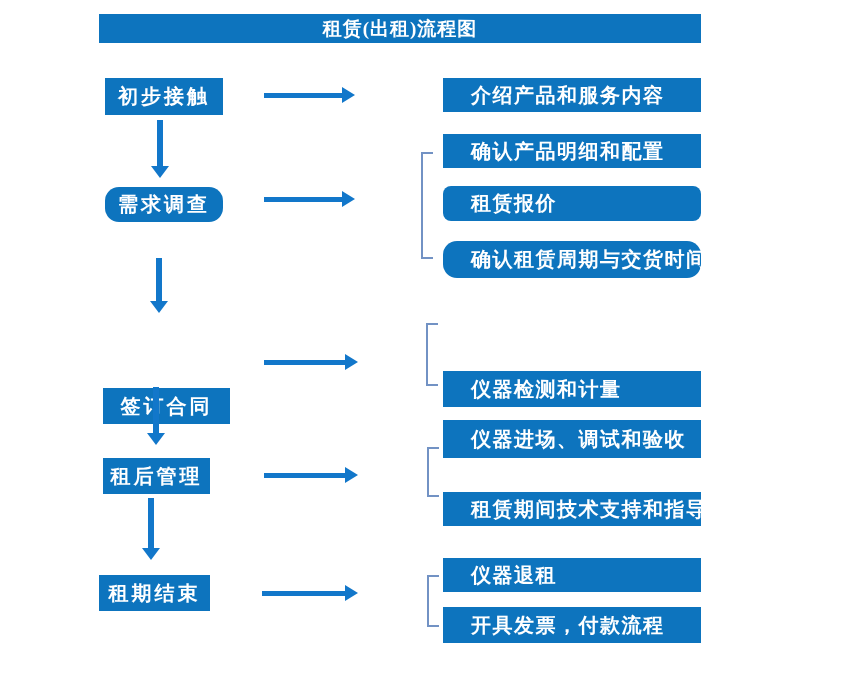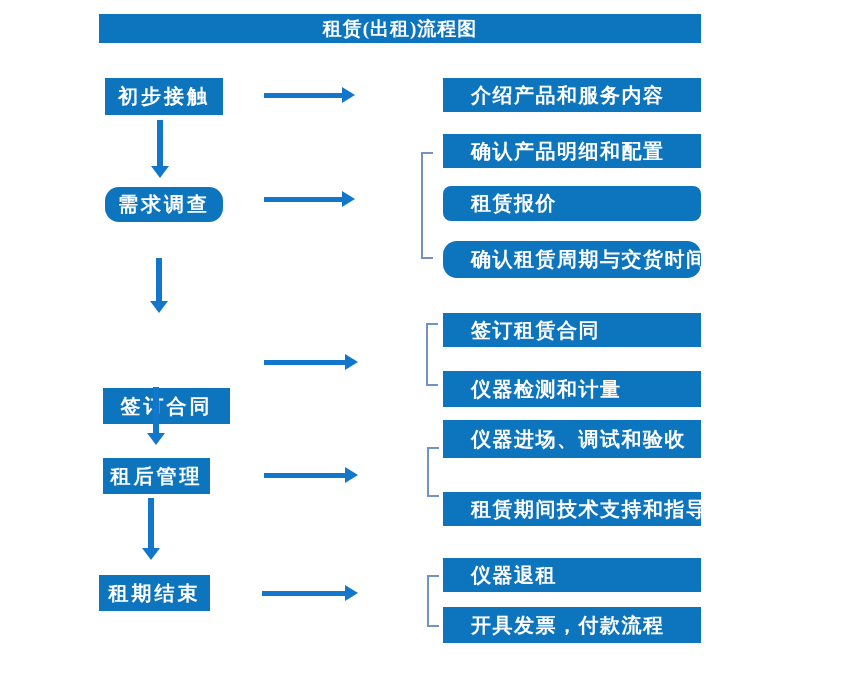--- a/index.html
+++ b/index.html
@@ -141,21 +141,20 @@
   <div class="bracket" style="left:426px; top:323px; height:63px;"></div>
   <div class="bracket" style="left:427px; top:447px; height:50px;"></div>
   <div class="bracket" style="left:427px; top:575px; height:52px;"></div>
 
   <div class="detail-box" style="top:78px;  height:34px;">介绍产品和服务内容</div>
 
   <div class="detail-box" style="top:134px; height:34px;">确认产品明细和配置</div>
   <div class="detail-box" style="top:186px; height:35px;border-radius:8px;">租赁报价</div>
   <div class="detail-box" style="top:241px; height:37px;border-radius:14px;">确认租赁周期与交货时间</div>
 
-  <div class="detail-box" style="top:313px; height:34px;">签订租赁合同</div>
   <div class="detail-box" style="top:371px; height:36px;">仪器检测和计量</div>
 
   <div class="detail-box" style="top:420px; height:38px;">仪器进场、调试和验收</div>
   <div class="detail-box" style="top:492px; height:34px;">租赁期间技术支持和指导</div>
 
   <div class="detail-box" style="top:558px; height:34px;">仪器退租</div>
   <div class="detail-box" style="top:607px; height:36px;">开具发票，付款流程</div>
 
 </div>
 

